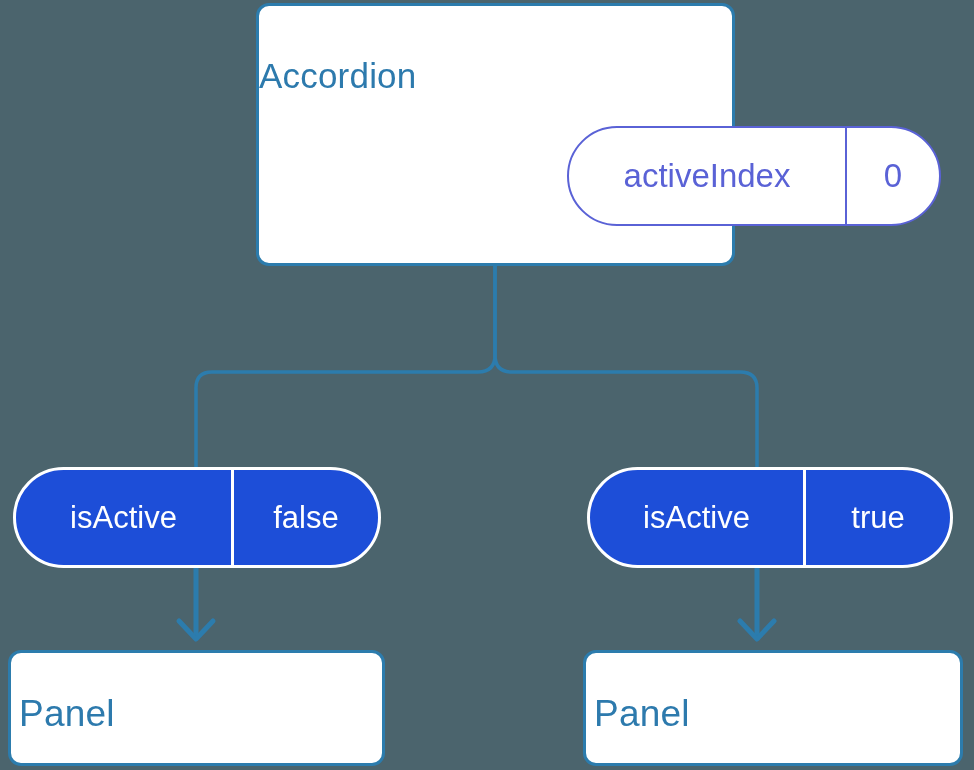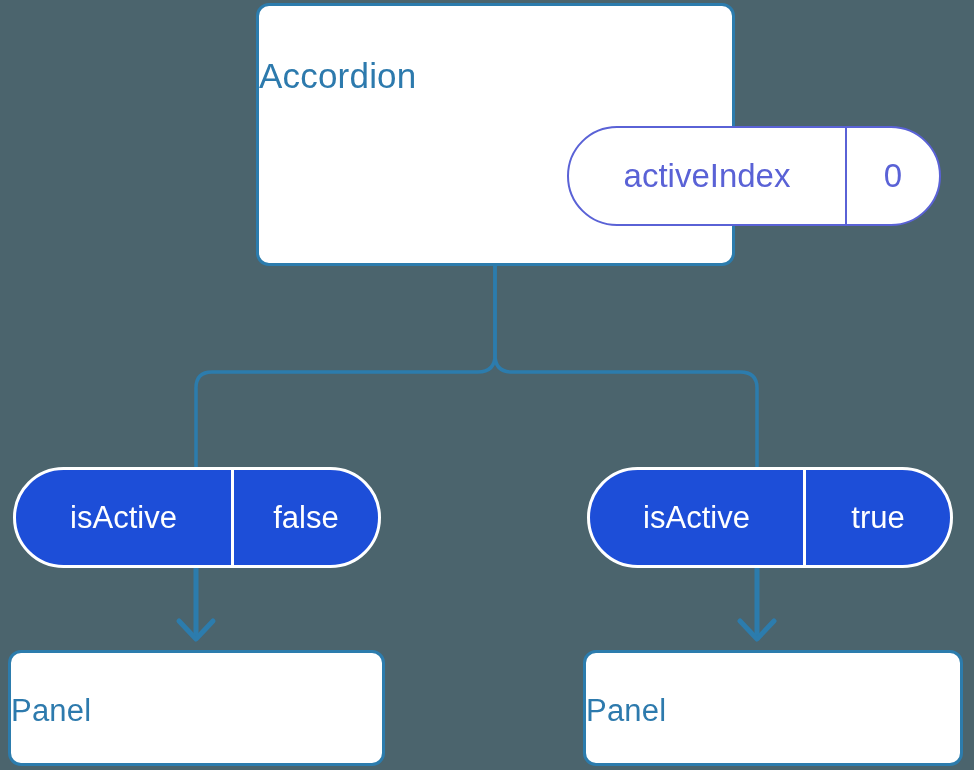--- a/index.html
+++ b/index.html
@@ -67,24 +67,24 @@
   }
   #panel-right-card {
     left: 583px;
     top: 650px;
     width: 380px;
     height: 116px;
   }
   #panel-left-card .card-title,
   #panel-right-card .card-title {
     position: absolute;
-    left: 0;
+    left: 8px;
     right: 0;
     top: 40px;
-    font-size: 31px;
+    font-size: 37px;
   }
 
   
   .pill {
     position: absolute;
     display: flex;
     align-items: stretch;
     box-sizing: border-box;
     border-radius: 999px;
     overflow: hidden;

